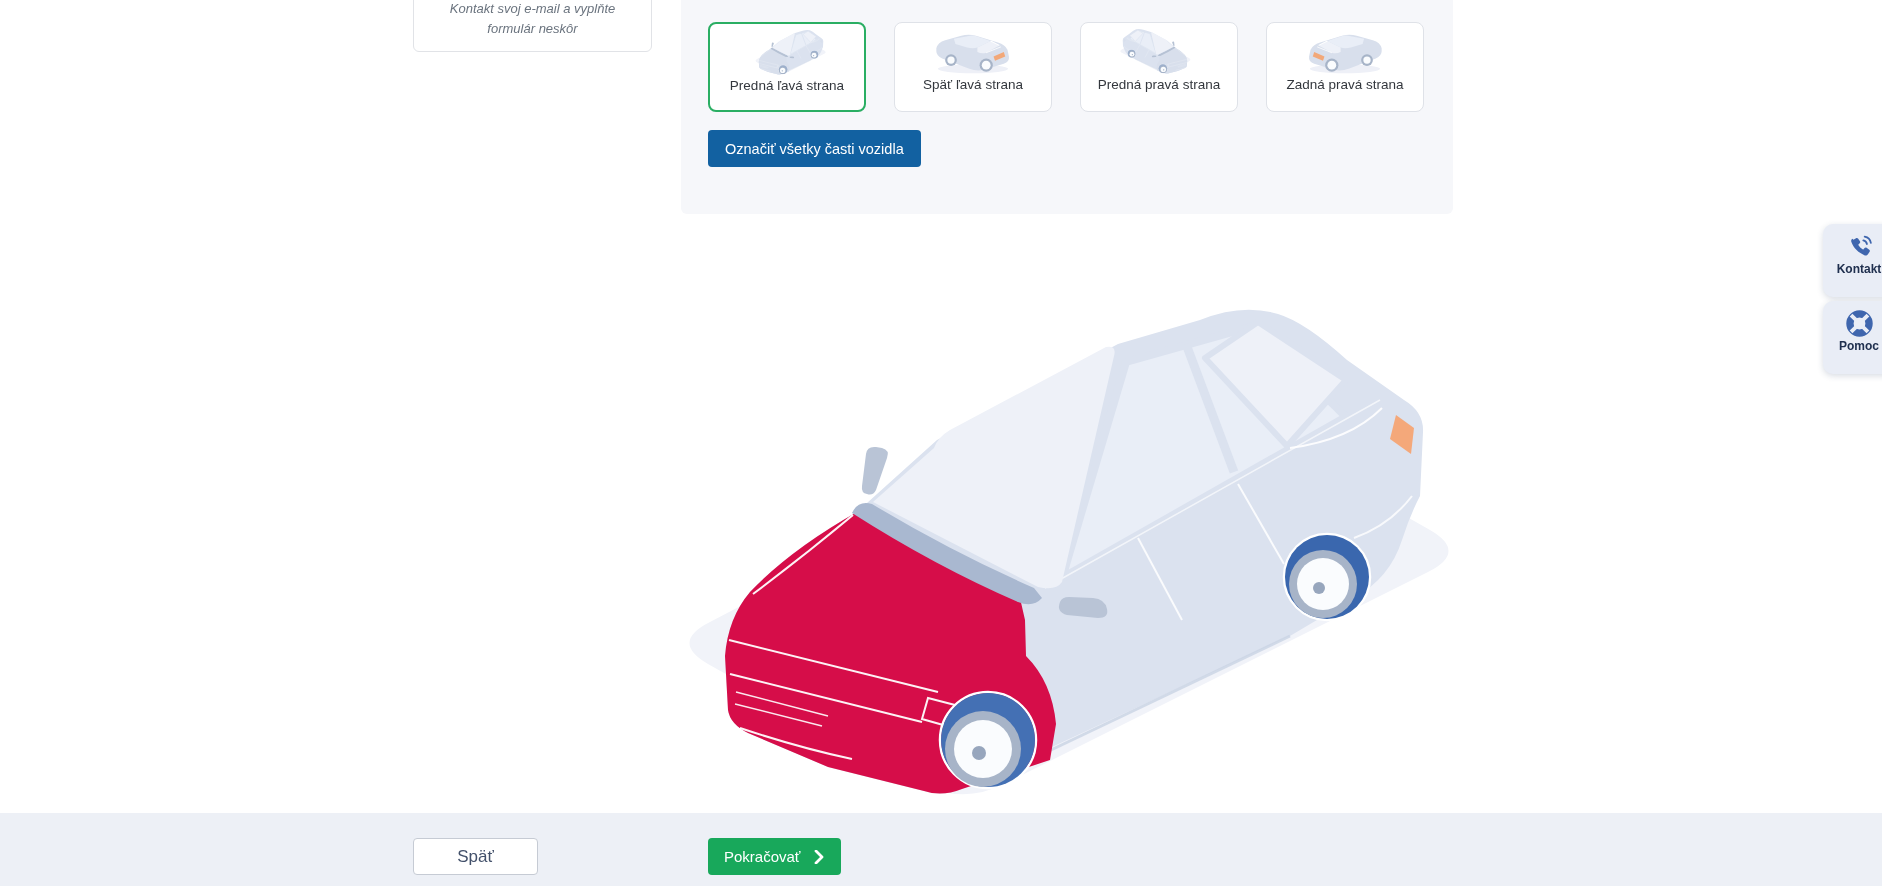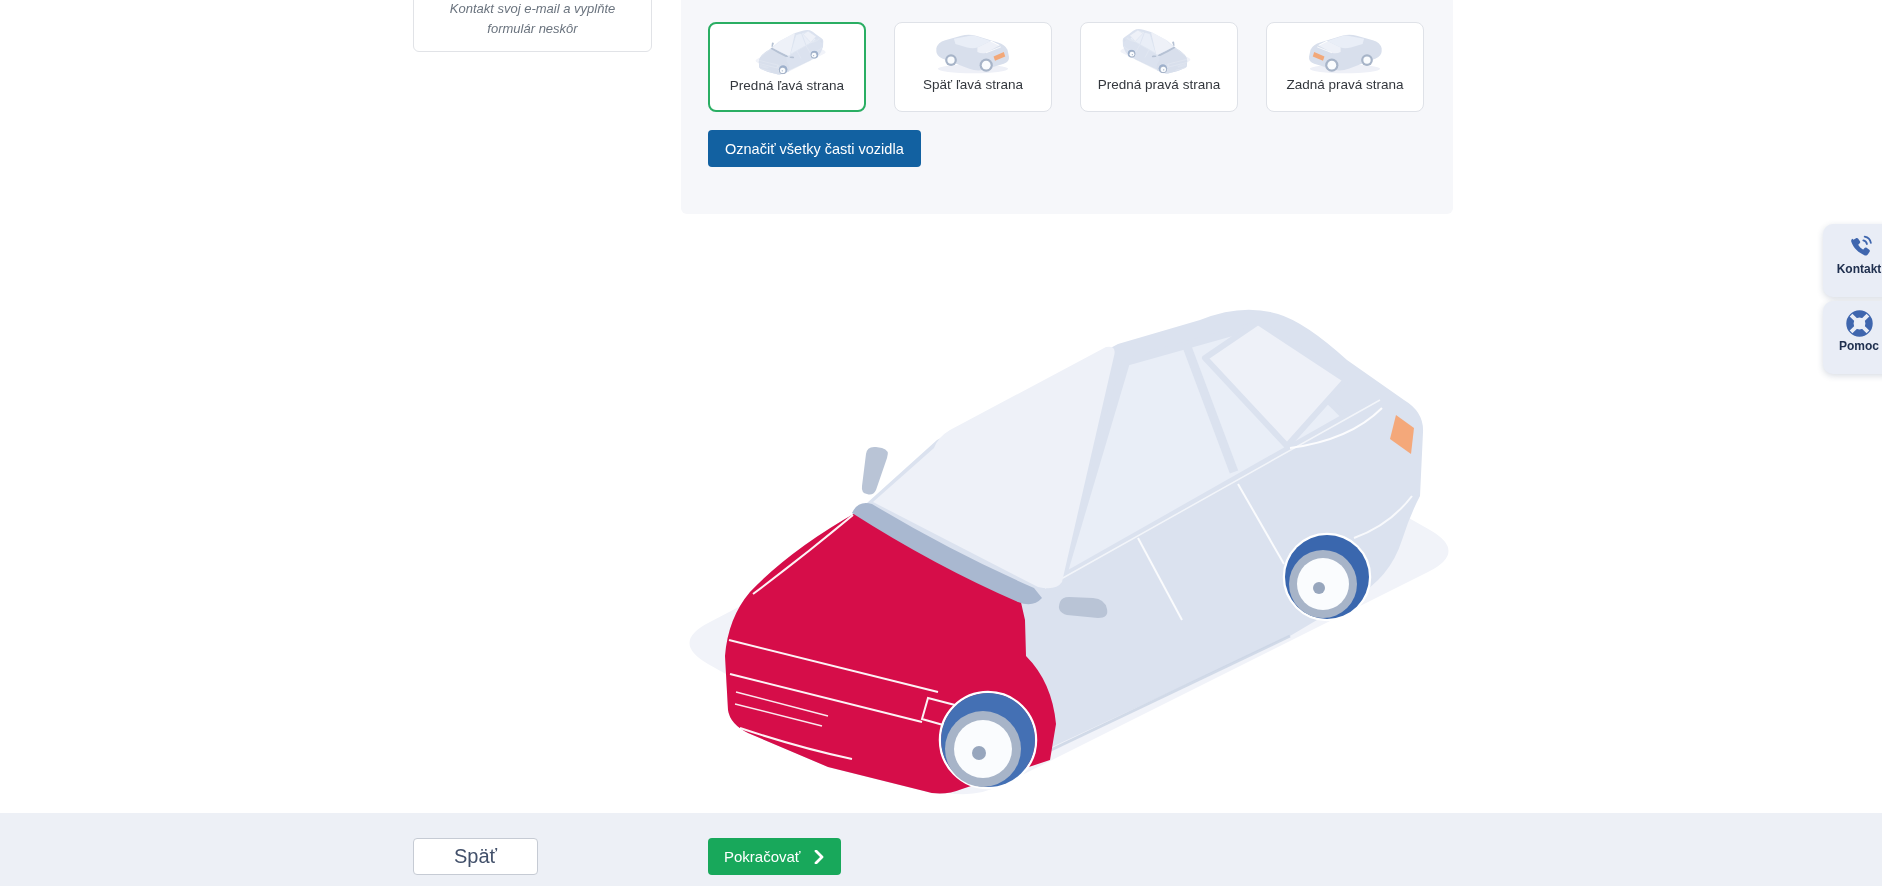--- a/index.html
+++ b/index.html
@@ -33,21 +33,21 @@
   
   .float-btn{position:absolute;left:1823px;width:72px;height:73px;background:#e9edf6;border-radius:10px;
     box-shadow:0 2px 6px rgba(40,60,100,.18);z-index:6;text-align:center;cursor:pointer;box-sizing:border-box;}
   .float-btn .ficon{display:block;margin:9px auto 0;width:27px;height:27px;}
   .float-btn .flabel{display:block;font-size:12px;font-weight:bold;color:#20304f;margin-top:2px;}
   .fb-contact{top:224px}.fb-help{top:301px}
 
   
   .footer{position:absolute;left:0;top:813px;width:1882px;height:73px;background:#edf0f6;z-index:5;}
   .btn-back{position:absolute;left:413px;top:25px;width:125px;height:37px;background:#fff;
-    border:1px solid #c6cbd4;border-radius:4px;font-size:20px;color:#42506a;cursor:pointer;
+    border:1px solid #c6cbd4;border-radius:4px;font-size:17px;color:#42506a;cursor:pointer;
     font-family:"Liberation Sans",sans-serif;}
   .btn-next{position:absolute;left:708px;top:25px;height:37px;padding:0 16px;background:#18a85b;
     border:none;border-radius:4px;color:#fff;font-size:15px;cursor:pointer;display:flex;
     align-items:center;gap:12px;font-family:"Liberation Sans",sans-serif;}
   .hidden-defs{position:absolute;width:0;height:0;overflow:hidden;}
 </style>
 </head>
 <body>
 
 <svg class="hidden-defs" aria-hidden="true">

